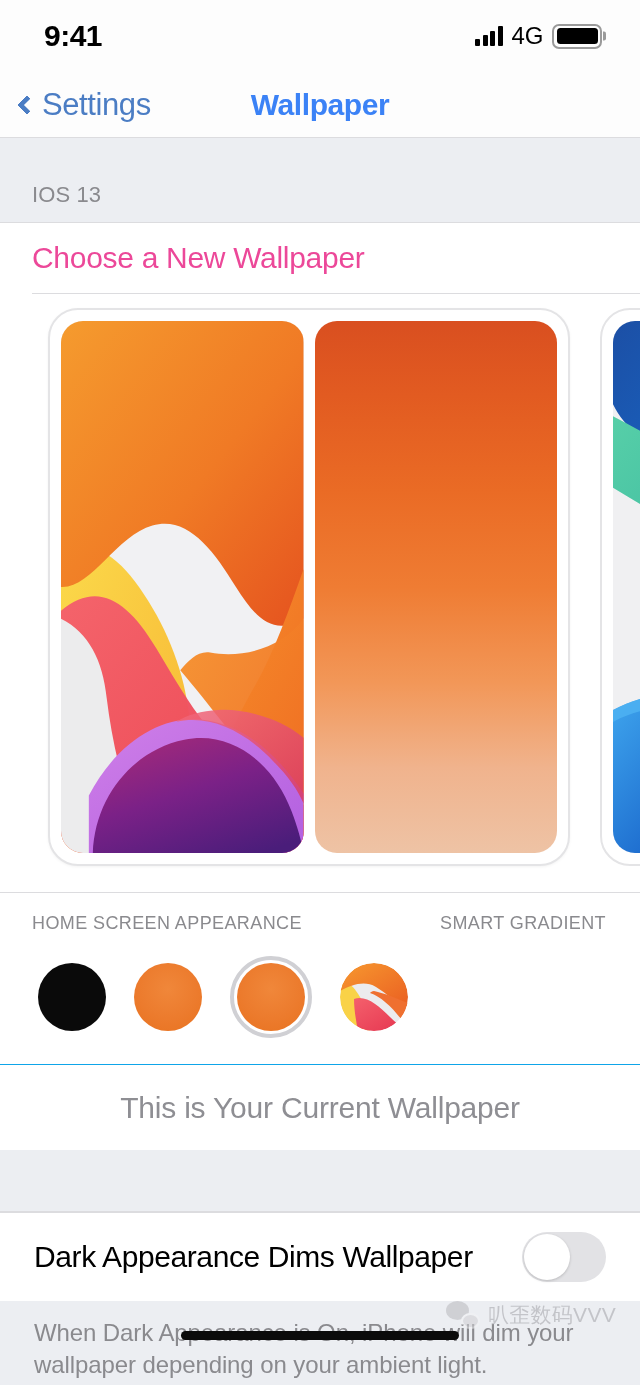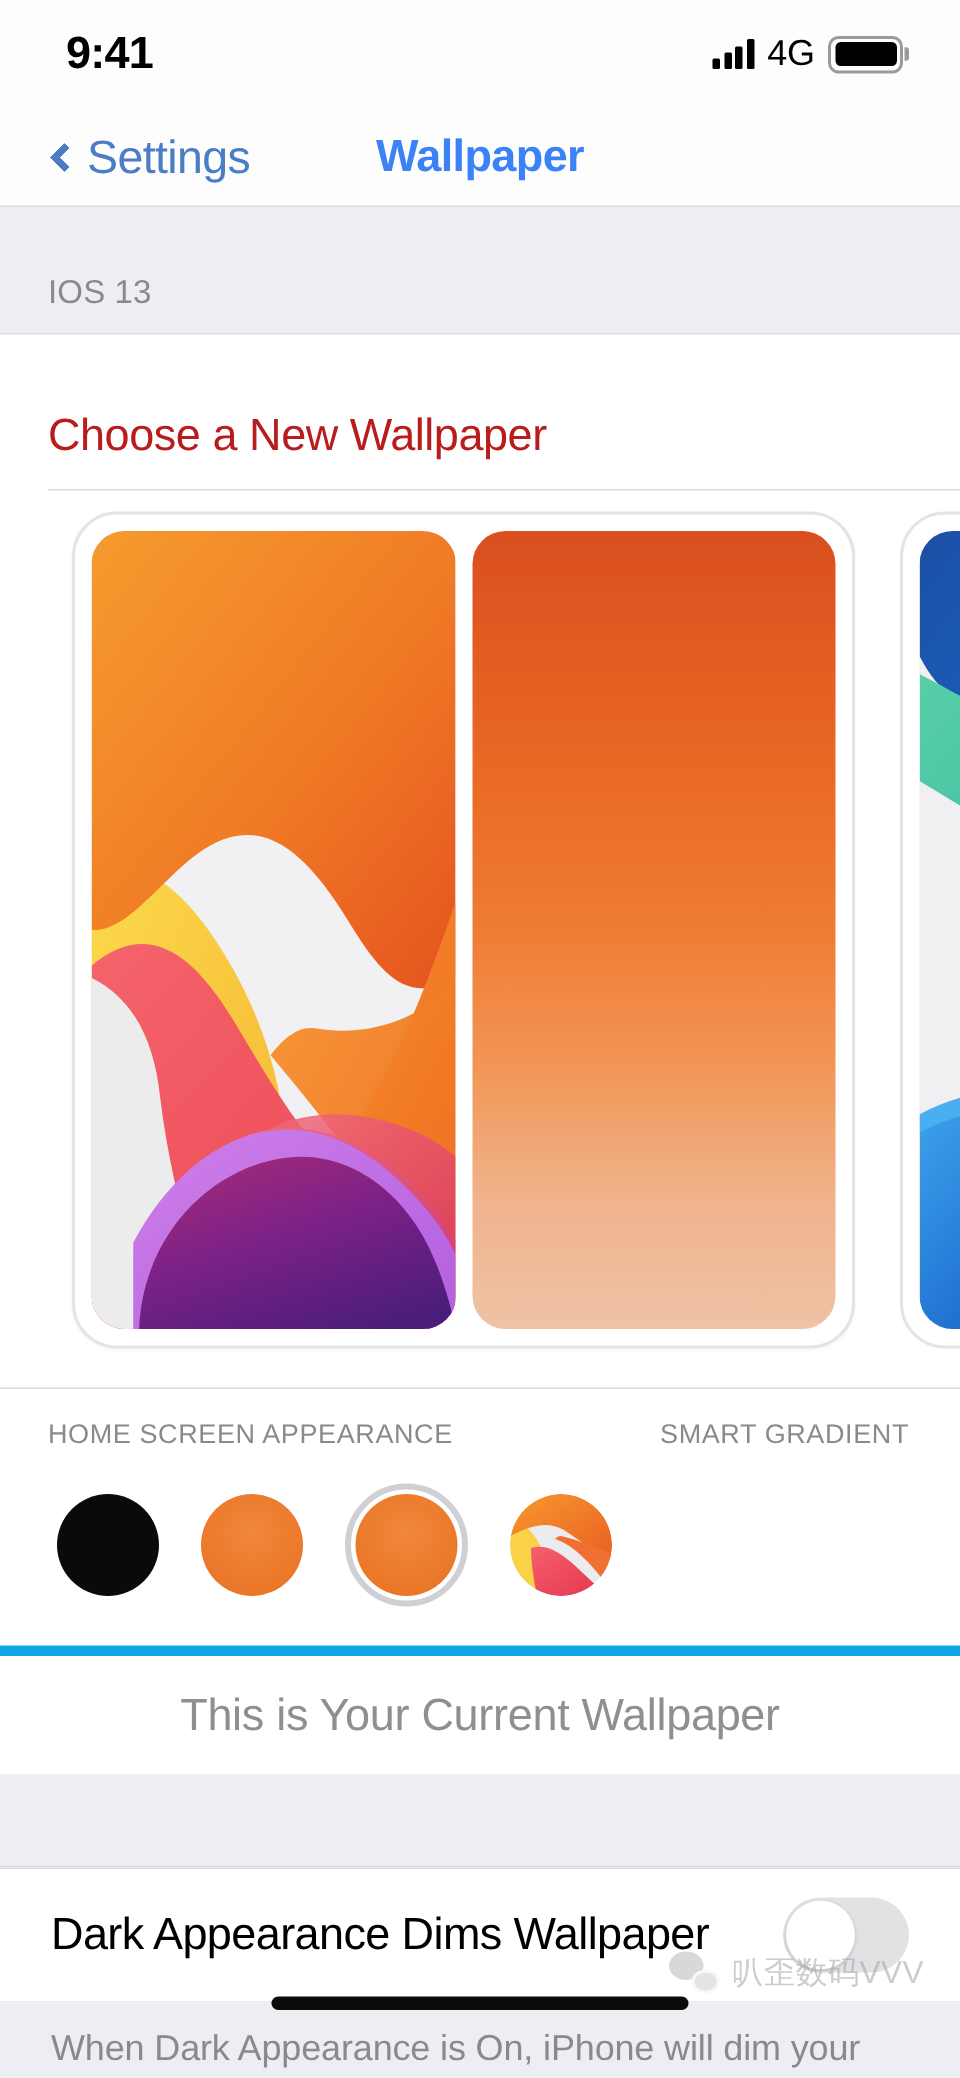--- a/index.html
+++ b/index.html
@@ -84,21 +84,21 @@
     height: 66px;
     background: #fdfdfd;
     display: flex;
     align-items: center;
     border-bottom: 1px solid #dcdcdf;
   }
   .nav-back {
     display: flex;
     align-items: center;
     gap: 6px;
-    padding-left: 36px;
+    padding-left: 20px;
     cursor: pointer;
   }
   .chevron-left {
     width: 14px; height: 14px;
     border-left: 5px solid #4b7dc4;
     border-bottom: 5px solid #4b7dc4;
     transform: rotate(45deg);
     margin-right: 2px;
     border-radius: 1px;
   }
@@ -144,24 +144,23 @@
     border-top: 1px solid #dcdcdf;
   }
   .card-row {
     padding: 0 32px;
     display: flex;
     align-items: center;
   }
   .row-link {
     height: 70px;
     font-size: 30px;
-    color: #b91c1c;
+    color: #ec4899;
     letter-spacing: -0.3px;
     cursor: pointer;
-    margin-top: 33px;
   }
   .row-divider {
     height: 1px;
     background: #dcdcdf;
     margin-left: 32px;
   }
 
   
   .preview-area {
     position: relative;
@@ -273,21 +272,21 @@
   }
   .swatch.black { background: #0a0a0a; }
   .swatch.orange {
     background: radial-gradient(circle at 50% 38%, #f0873a 0%, #ec7b2d 55%, #e8721f 100%);
   }
   .swatch.image { overflow: hidden; position: relative; }
   .swatch.image svg { display: block; width: 100%; height: 100%; }
 
   
   .current-note {
-    border-top: 7px solid #0ea5e9;
+    border-top: 1px solid #0ea5e9;
     height: 86px;
     display: flex;
     align-items: center;
     justify-content: center;
     font-size: 30px;
     color: #8e8e93;
     letter-spacing: -0.2px;
   }
 
   

